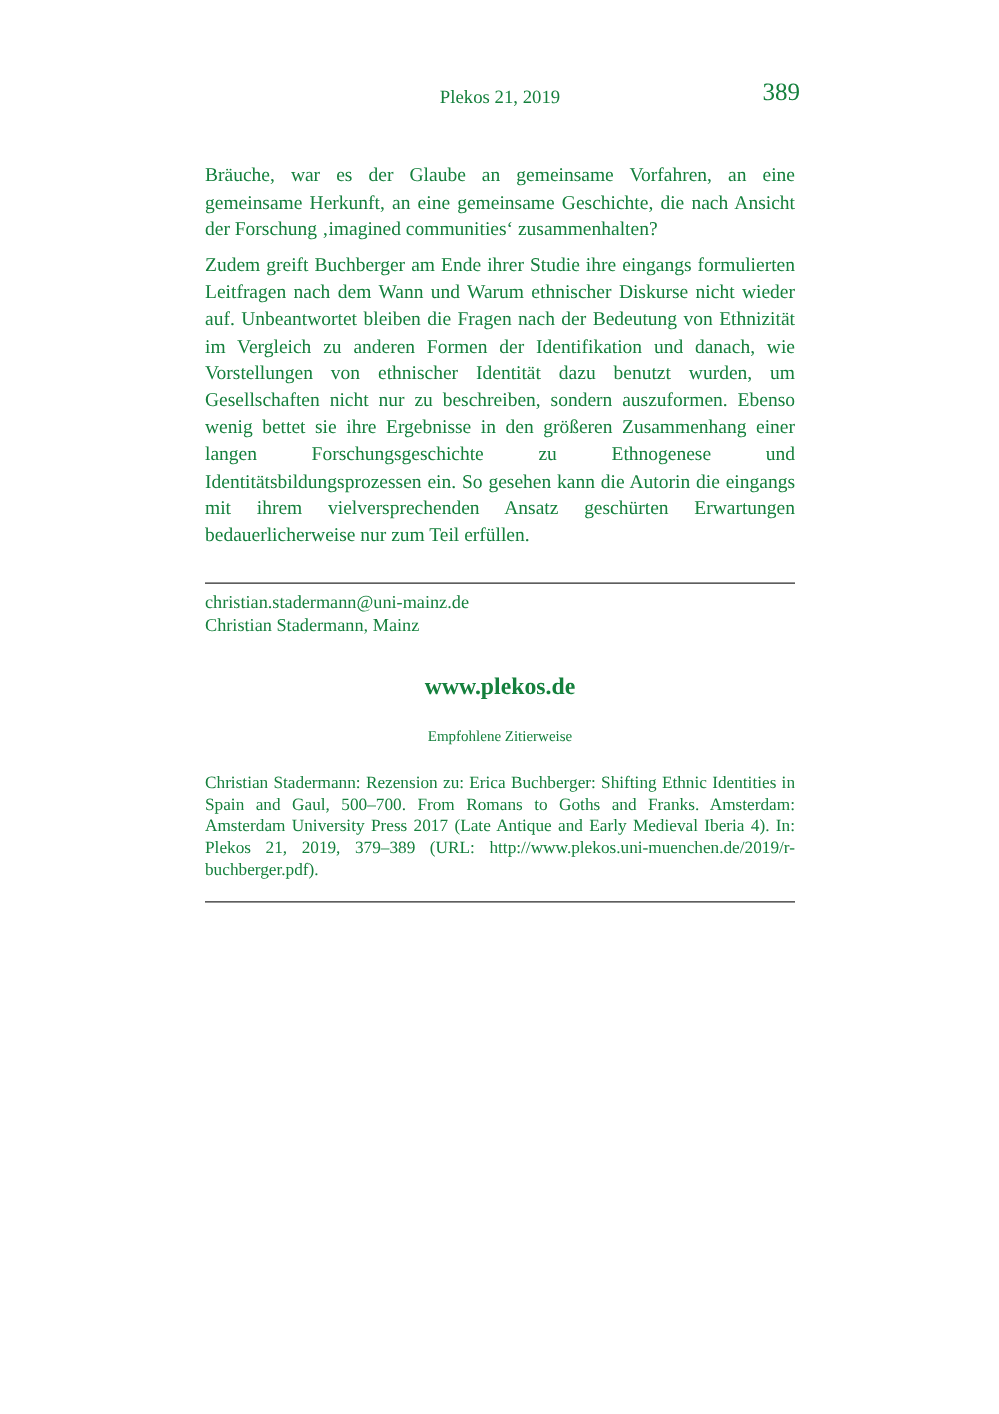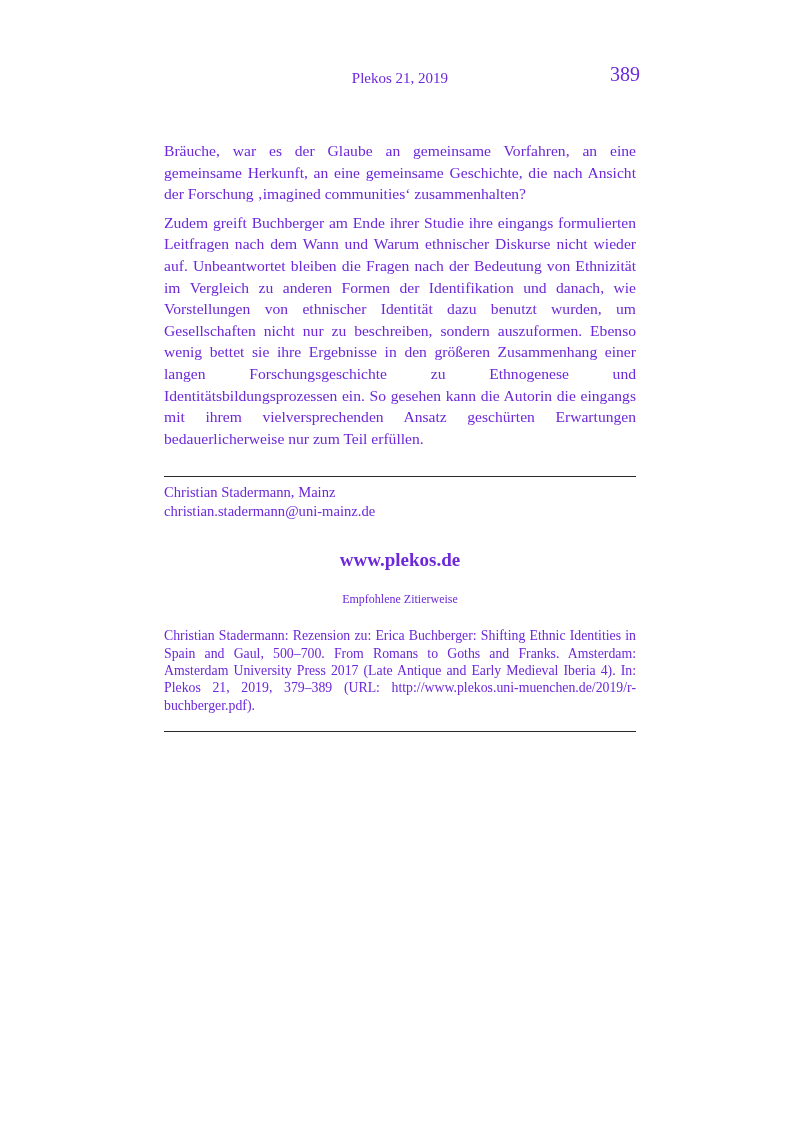--- a/index.html
+++ b/index.html
@@ -6,21 +6,21 @@
     margin: 0;
     padding: 0;
     background: #ffffff;
   }
   .page {
     position: relative;
     width: 799px;
     height: 1131px;
     background: #ffffff;
     font-family: "Liberation Serif", "DejaVu Serif", serif;
-    color: #6d28d9;
+    color: #15803d;
     overflow: hidden;
     border-radius: 23px;
   }
   .content {
     position: absolute;
     left: 164px;
     top: 70px;
     width: 472px;
   }
   .running-head {
@@ -32,21 +32,21 @@
     display: block;
     text-align: center;
   }
   .page-number {
     position: absolute;
     right: -4px;
     top: -7px;
     font-size: 20px;
   }
   .body-text {
-    margin-top: 48px;
+    margin-top: 38px;
   }
   .para {
     font-size: 15.6px;
     line-height: 21.6px;
     text-align: justify;
     margin: 0 0 7px 0;
   }
   .rule {
     border: none;
     border-top: 1px solid #2a2a2a;
@@ -97,22 +97,22 @@
     </div>
 
     <div class="body-text">
       <p class="para">Bräuche, war es der Glaube an gemeinsame Vorfahren, an eine gemeinsame Herkunft, an eine gemeinsame Geschichte, die nach Ansicht der Forschung ‚imagined communities‘ zusammenhalten?</p>
       <p class="para">Zudem greift Buchberger am Ende ihrer Studie ihre eingangs formulierten Leitfragen nach dem Wann und Warum ethnischer Diskurse nicht wieder auf. Unbeantwortet bleiben die Fragen nach der Bedeutung von Ethnizität im Vergleich zu anderen Formen der Identifikation und danach, wie Vorstellungen von ethnischer Identität dazu benutzt wurden, um Gesellschaften nicht nur zu beschreiben, sondern auszuformen. Ebenso wenig bettet sie ihre Ergebnisse in den größeren Zusammenhang einer langen Forschungsgeschichte zu Ethnogenese und Identitätsbildungsprozessen ein. So gesehen kann die Autorin die eingangs mit ihrem vielversprechenden Ansatz geschürten Erwartungen bedauerlicherweise nur zum Teil erfüllen.</p>
     </div>
 
     <hr class="rule rule-signature">
 
     <div class="signature-block">
+      <div>christian.stadermann@uni-mainz.de</div>
       <div>Christian Stadermann, Mainz</div>
-      <div>christian.stadermann@uni-mainz.de</div>
     </div>
 
     <div class="website">www.plekos.de</div>
 
     <div class="citation-heading">Empfohlene Zitierweise</div>
 
     <p class="citation">Christian Stadermann: Rezension zu: Erica Buchberger: Shifting Ethnic Identities in Spain and Gaul, 500–700. From Romans to Goths and Franks. Amsterdam: Amsterdam University Press 2017 (Late Antique and Early Medieval Iberia 4). In: Plekos 21, 2019, 379–389 (URL: http://www.plekos.uni-muenchen.de/2019/r-buchberger.pdf).</p>
 
     <hr class="rule rule-footer">
 

